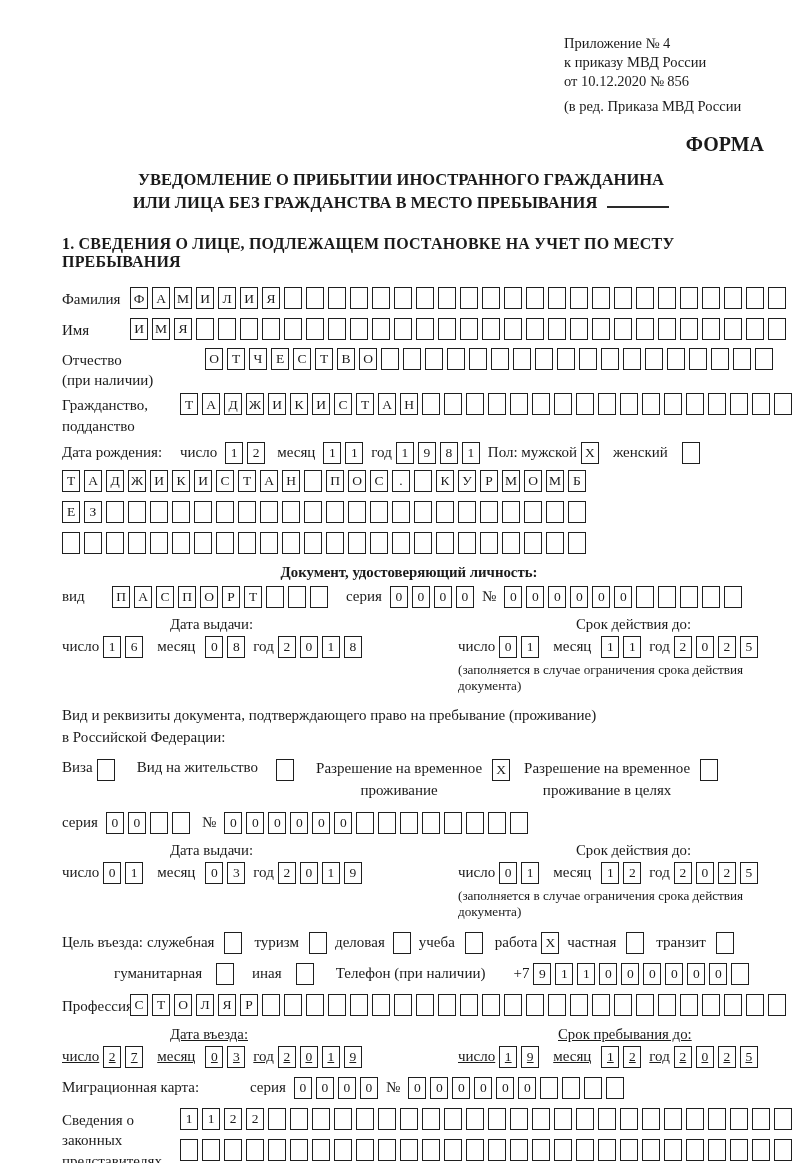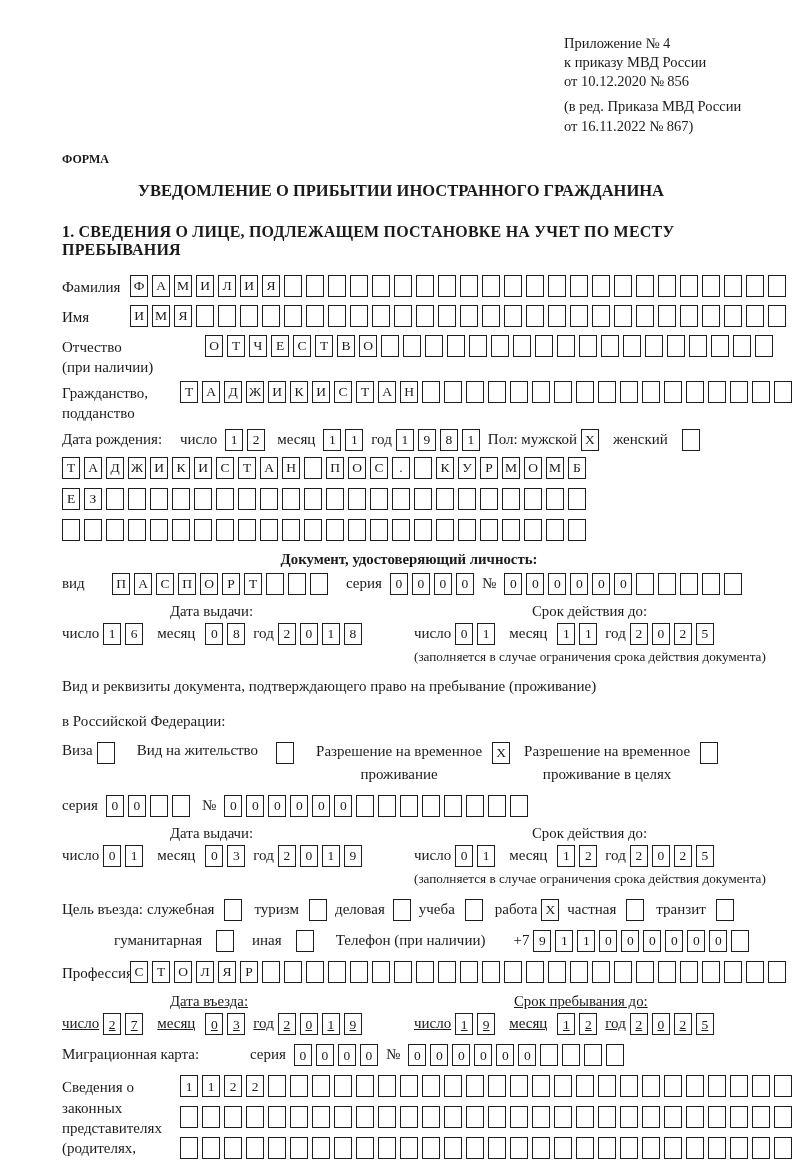--- a/index.html
+++ b/index.html
@@ -5,68 +5,68 @@
   * { margin:0; padding:0; box-sizing:border-box; }
   html,body { background:#fff; }
   body {
     width:800px; height:1163px; overflow:hidden;
     font-family:"Liberation Serif", serif;
     color:#1a1a1a; font-size:15px;
     padding:34px 4px 10px 62px;
   }
   .hdr-block { width:222px; margin-left:auto; margin-right:10px; line-height:1.32; font-size:14.5px; }
   .hdr-gap { height:6px; }
-  .forma { margin-right:32px; margin-top:16px; font-weight:bold; font-size:12px; }
+  .forma { text-align:right; margin-right:32px; margin-top:16px; font-weight:bold; font-size:20px; }
   .title { text-align:center; font-weight:bold; font-size:16.5px; margin-top:12px; margin-right:56px; line-height:1.45; }
   .t-underline { display:inline-block; width:62px; border-bottom:2.2px solid #2a2a2a; margin-left:10px; }
   .sec-heading { font-weight:bold; font-size:16px; margin-top:20px; letter-spacing:.2px; }
 
   .row { display:flex; align-items:flex-start; margin-top:8px; }
   .lbl { line-height:1.35; padding-top:2px; }
   .cells { display:flex; flex-wrap:nowrap; }
   .cell {
     display:inline-flex; align-items:center; justify-content:center;
     width:18px; height:22px; border:1.6px solid #1f1f1f; margin-right:4px;
     font-size:13.5px; line-height:1; background:#fff; flex:0 0 auto;
   }
   .w68 { width:68px; flex:0 0 68px; }
   .w143 { width:143px; flex:0 0 143px; }
   .w118 { width:118px; flex:0 0 118px; }
   .mb6 { margin-bottom:9px; }
   .inline-lab { padding-top:2px; white-space:nowrap; }
   .gap4 { width:4px; } .gap8 { width:8px; } .gap10 { width:10px; } .gap14 { width:14px; } .gap18 { width:18px; }
   .doc-heading { text-align:center; font-weight:bold; font-size:14.8px; margin-top:10px; margin-right:40px; }
-  .twocol { display:flex; margin-top:8px; }
+  .twocol { display:flex; margin-top:8px;gap:44px; }
   .col-l { width:352px; flex:0 0 352px; }
   .col-r { flex:1; }
   .dt-hd { font-size:14.8px; }
   .dt-hd.l { margin-left:108px; } .dt-hd.r { margin-left:118px; }
   .dt-row { display:flex; align-items:flex-start; margin-top:3px; }
   .note { font-size:13.2px; text-align:left; margin-top:4px; margin-right:4px; }
   .plain { margin-top:10px; line-height:1.5; }
   .visa-row { display:flex; align-items:flex-start; margin-top:8px; }
   .opt-txt { text-align:center; line-height:1.5; }
   .cause-row { display:flex; align-items:flex-start; margin-top:12px; }
 </style>
 </head>
 <body>
 
 <div class="hdr-block">
   <div>Приложение № 4</div>
   <div>к приказу МВД России</div>
   <div>от 10.12.2020 № 856</div>
   <div class="hdr-gap"></div>
   <div>(в ред. Приказа МВД России</div>
-  <div>от 16.11.2022 № 867)</div>
 </div>
 
 <div class="forma">ФОРМА</div>
 
 <div class="title">
   <div>УВЕДОМЛЕНИЕ О ПРИБЫТИИ ИНОСТРАННОГО ГРАЖДАНИНА</div>
+  <div><span>ИЛИ ЛИЦА БЕЗ ГРАЖДАНСТВА В МЕСТО ПРЕБЫВАНИЯ</span><span class="t-underline"></span></div>
 </div>
 
 <div class="sec-heading">1. СВЕДЕНИЯ О ЛИЦЕ, ПОДЛЕЖАЩЕМ ПОСТАНОВКЕ НА УЧЕТ ПО МЕСТУ ПРЕБЫВАНИЯ</div>
 
 <div class="row" style="margin-top:16px;">
   <div class="lbl w68">Фамилия</div>
   <div class="cells">
       <span class="cell">Ф</span>
       <span class="cell">А</span>
       <span class="cell">М</span>
@@ -424,21 +424,21 @@
           <span class="cell">0</span>
           <span class="cell">2</span>
           <span class="cell">5</span>
         </div>
     </div>
     <div class="note">(заполняется в случае ограничения срока действия документа)</div>
   </div>
 </div>
 
 <div class="plain">Вид и реквизиты документа, подтверждающего право на пребывание (проживание)</div>
-<div class="plain" style="margin-top:12px;">в Российской Федерации:</div>
+<div class="plain" style="margin-top:0;">в Российской Федерации:</div>
 
 <div class="visa-row">
   <div class="inline-lab">Виза</div>
     <div class="gap4"></div>
   <div class="cells" style="margin-top:2px;">
       <span class="cell"></span>
     </div>
     <div class="gap18"></div>
   <div class="inline-lab">Вид на жительство</div>
     <div class="gap18"></div>

